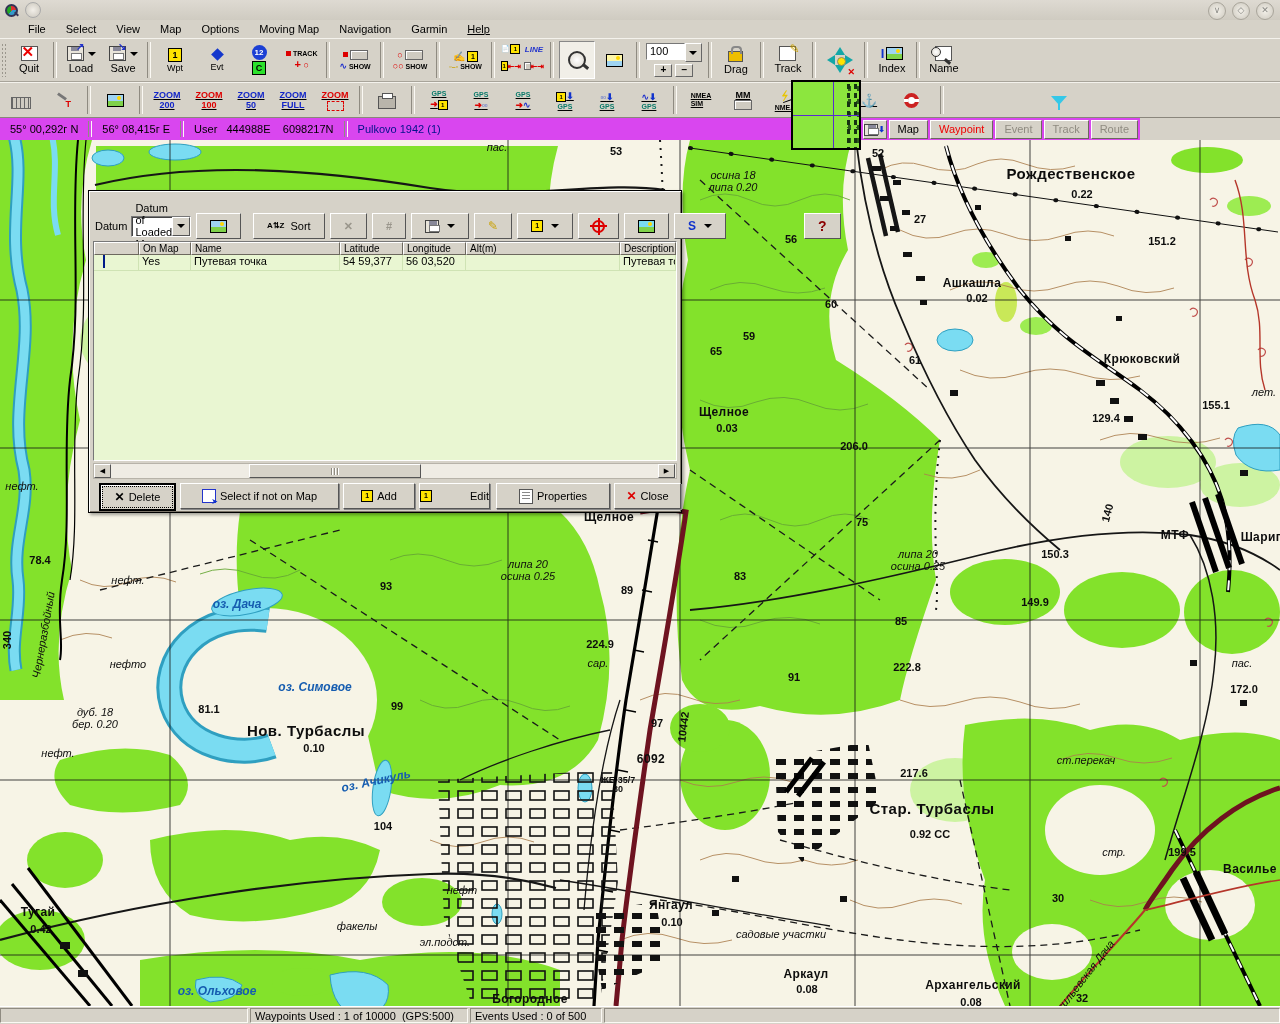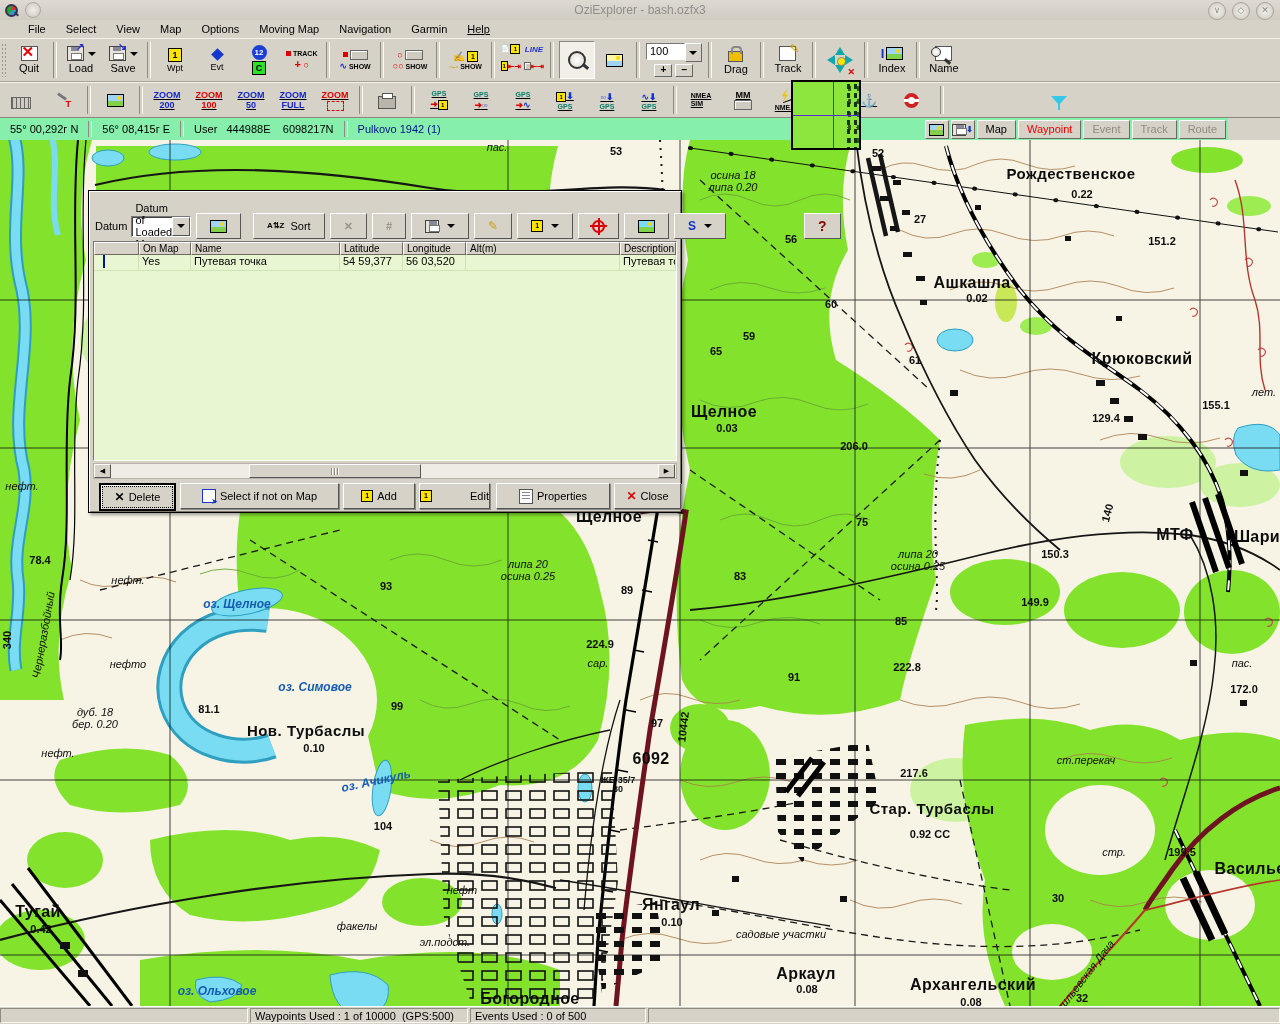--- a/index.html
+++ b/index.html
@@ -96,36 +96,36 @@
   .radar:after{content:"";position:absolute;top:50%;left:1px;right:1px;height:1px;background:#3a7;}
   .buoy{width:15px;height:15px;border-radius:50%;border:4px solid #cc2222;background:#fff;position:relative;box-sizing:border-box;}
   .buoy:before{content:"";position:absolute;left:-4px;right:-4px;top:2px;height:3px;background:linear-gradient(90deg,#fff 0 30%,transparent 30% 70%,#fff 70%);}
   .funnel{width:0;height:0;border-left:8px solid transparent;border-right:8px solid transparent;border-top:9px solid #35c8e8;position:relative;}
   .funnel:after{content:"";position:absolute;left:-1px;top:-9px;width:2px;height:14px;background:#35c8e8;}
   .ruler-ic{width:18px;height:10px;background:#cfcbc1;border:1px solid #666;background-image:repeating-linear-gradient(90deg,#666 0 1px,transparent 1px 4px);margin-top:5px;}
   .tools-ic{width:16px;height:14px;position:relative;}
   .tools-ic:before{content:"";position:absolute;left:2px;top:2px;width:10px;height:3px;background:#777;transform:rotate(35deg);}
   .tools-ic:after{content:"T";position:absolute;right:0;bottom:-2px;color:#d00;font-weight:bold;font-size:9px;}
   
-  #coordbar{position:absolute;left:0;top:118px;width:1228px;height:22px;background:#86efac;border-bottom:1px solid #15803d;display:flex;align-items:center;}
+  #coordbar{position:absolute;left:0;top:118px;width:1140px;height:22px;background:#d946ef;border-bottom:1px solid #15803d;display:flex;align-items:center;}
   .cseg{padding:0 10px;font-size:11px;white-space:pre;}
   .cdiv{width:2px;height:16px;border-left:1px solid #8f8b81;border-right:1px solid #fbf9f4;}
   .datum-txt{color:#00128a;}
   .tabbar{position:absolute;right:2px;top:2px;display:flex;gap:2px;align-items:center;}
   .tabbtn{height:17px;padding:0 8px;background:#d6d2c8;border:1px solid;border-color:#fff #6c685e #6c685e #fff;font-size:11px;line-height:16px;}
   .tab-red{color:#e00;}
   .tab-gray{color:#8f8b81;}
   .tbicon{width:22px;height:17px;background:#d6d2c8;border:1px solid;border-color:#fff #6c685e #6c685e #fff;display:flex;align-items:center;justify-content:center;}
   
   #map{position:absolute;left:0;top:140px;width:1280px;height:866px;overflow:hidden;background:#f7f4e6;}
   #map svg{position:absolute;left:0;top:0;}
   #map-labels{position:absolute;left:0;top:0;width:100%;height:100%;}
   .ml{position:absolute;transform:translate(-50%,-50%);white-space:pre-line;text-align:center;line-height:1.05;color:#0d0d0d;}
   .ml-s{font-weight:bold;font-size:15px;letter-spacing:.5px;}
-  .ml-s2{font-weight:bold;font-size:16px;letter-spacing:.4px;}
+  .ml-s2{font-weight:bold;font-size:12px;letter-spacing:.4px;}
   .ml-n{font-size:11px;font-weight:bold;}
   .ml-i{font-style:italic;font-size:11px;}
   .ml-lake{font-style:italic;font-size:12px;color:#155cb0;font-weight:bold;}
   .ml-tiny{font-size:9px;font-weight:bold;}
   
   #wpdlg{position:absolute;left:88px;top:190px;width:592px;height:321px;background:#d6d2c8;z-index:20;
          border:1px solid #000;box-shadow:inset 1px 1px 0 #fff, inset -1px -1px 0 #7b7468, 2px 2px 3px rgba(0,0,0,.35);}
   .dlg-title{position:absolute;left:3px;top:3px;right:3px;height:16px;background:linear-gradient(90deg,#0a246a,#8fb6e8);
              color:#fff;font-weight:bold;font-size:11px;padding-left:4px;line-height:16px;}
   .dlg-tbtns{position:absolute;right:2px;top:2px;display:flex;gap:2px;}
@@ -169,21 +169,20 @@
 </style>
 </head>
 <body>
 
 <div class="titlebar">
   <span class="app-ico">
       <span class="lens"></span>
       <span class="handle"></span>
     </span>
   <span class="wm-circle"></span>
-  <span class="title-text">OziExplorer - bash.ozfx3</span>
   <span class="winbtns">
     <span class="winbtn">∨</span>
     <span class="winbtn">◇</span>
     <span class="winbtn">✕</span>
   </span>
 </div>
 
 <div class="menubar">
   <span class="menu-item">File</span>
   <span class="menu-item">Select</span>
@@ -704,21 +703,21 @@
       <span class="ml ml-s2" style="left: 1175px; top: 395px;">МТФ</span>
       <span class="ml ml-s2" style="left: 1262px; top: 397px;">Шарип</span>
       <span class="ml ml-s2" style="left: 609px; top: 377px;">Щелное</span>
       <span class="ml ml-i" style="left: 918px; top: 421px;">липа   20
 осина  0.25</span>
       <span class="ml ml-n" style="left: 1055px; top: 415px;">150.3</span>
       <span class="ml ml-n" style="left: 740px; top: 437px;">83</span>
       <span class="ml ml-n" style="left: 40px; top: 421px;">78.4</span>
       <span class="ml ml-i" style="left: 128px; top: 441px;">нефт.</span>
       <span class="ml ml-n" style="left: 1035px; top: 463px;">149.9</span>
-      <span class="ml ml-lake" style="left: 237px; top: 464px;">оз. Щелное</span>
+      <span class="ml ml-lake" style="left: 237px; top: 464px;">оз. Дача</span>
       <span class="ml ml-n" style="left: 386px; top: 447px;">93</span>
       <span class="ml ml-i" style="left: 528px; top: 431px;">липа   20
 осина 0.25</span>
       <span class="ml ml-n" style="left: 901px; top: 482px;">85</span>
       <span class="ml ml-n" style="left: 627px; top: 451px;">89</span>
       <span class="ml ml-i" style="left: 1242px; top: 524px;">пас.</span>
       <span class="ml ml-n" style="left: 1244px; top: 550px;">172.0</span>
       <span class="ml ml-n" style="left: 907px; top: 528px;">222.8</span>
       <span class="ml ml-n" style="left: 600px; top: 505px;">224.9</span>
       <span class="ml ml-i" style="left: 598px; top: 524px;">сар.</span>
@@ -869,15 +868,15 @@
     <span class="bbtn" style="left:521px;width:65px;">
         <span class="bx-red">✕</span>
         <span>Close</span>
       </span>
   </div>
 </div>
 
 <div id="statusbar">
   <span class="spanel" style="width:248px;"></span>
   <span class="spanel" style="width:218px;">Waypoints Used : 1 of 10000  (GPS:500)</span>
-  <span class="spanel" style="width:176px;">Events Used : 0 of 500</span>
+  <span class="spanel" style="width:132px;">Events Used : 0 of 500</span>
   <span class="spanel" style="flex:1;"></span>
 </div>
 
 </body></html>

